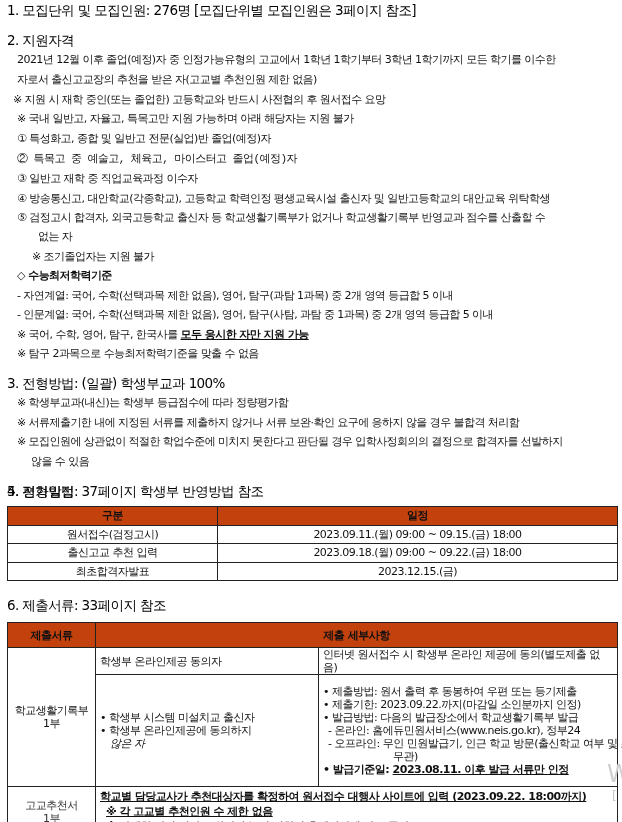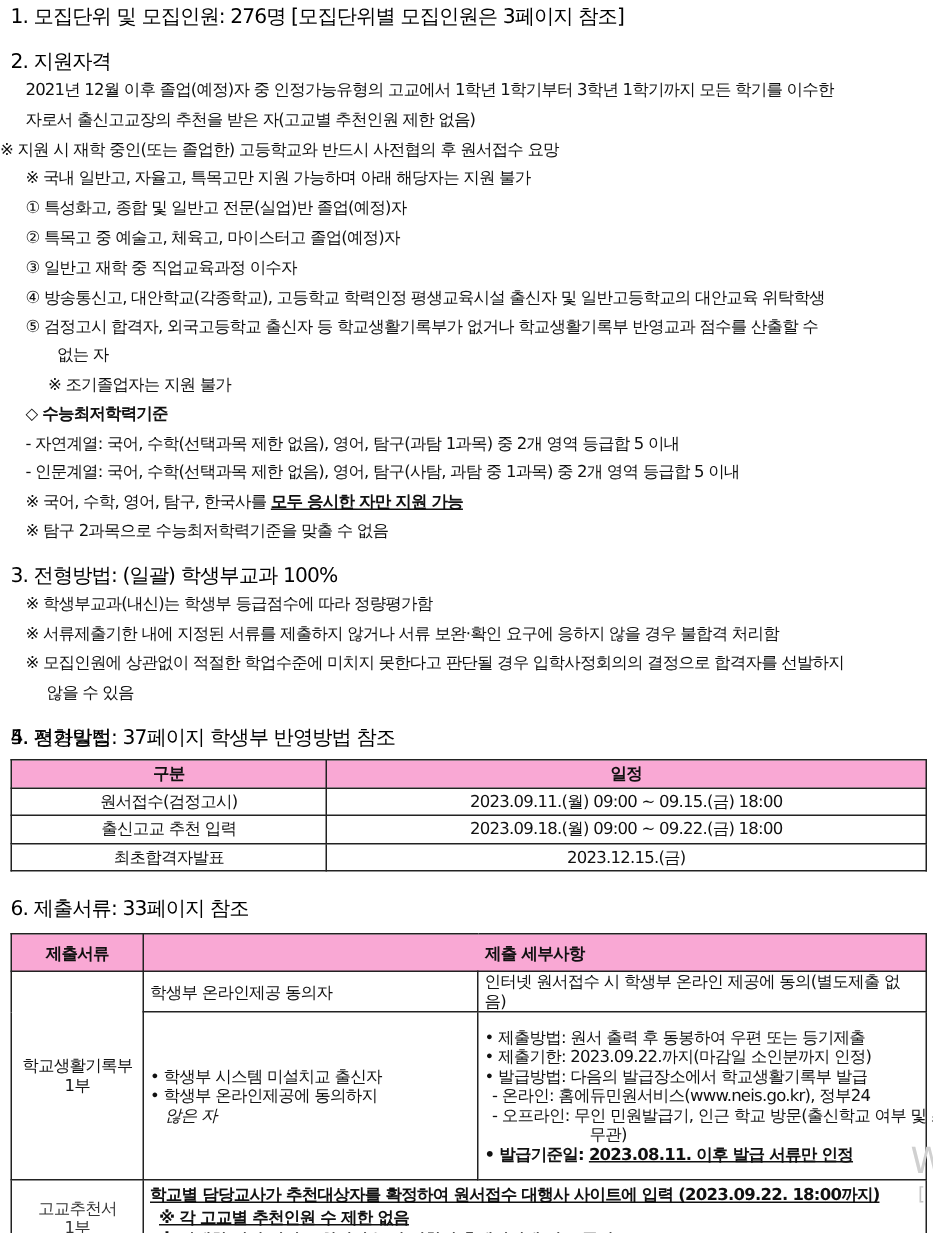--- a/index.html
+++ b/index.html
@@ -5,21 +5,21 @@
   * { box-sizing: border-box; margin: 0; padding: 0; }
   html, body { width: 622px; height: 822px; background: #ffffff; overflow: hidden; }
   body { font-family: "DejaVu Sans", "Liberation Sans", sans-serif; color: #111; position: relative; }
   .page { position: absolute; left: 0; top: 0; width: 622px; height: 822px; }
   .h { position: absolute; left: 7px; font-weight: normal; font-size: 13.5px; letter-spacing: -0.6px; white-space: nowrap; color: #000; }
   .ln { position: absolute; font-size: 11px; letter-spacing: -0.55px; white-space: nowrap; color: #111; line-height: 14px; }
   .sub-h { font-weight: bold; }
   .u { text-decoration: underline; font-weight: bold; }
   table { position: absolute; border-collapse: collapse; table-layout: fixed; }
   td, th { border: 1px solid #222; font-size: 11px; letter-spacing: -0.5px; color: #111; font-weight: normal; }
-  th { background: #f9a8d4; font-weight: bold; margin-left: 45px; }
+  th { background: #c2410c; font-weight: bold; margin-left: 45px; }
   .sched td, .sched th { text-align: center; height: 18.5px; padding: 0; line-height: 17px; white-space: nowrap; }
   .sched { border: 1.6px solid #222; }
   .docs { border: 1.6px solid #222; }
   .docs th { height: 25px; }
   .docs td { padding: 0 4px; vertical-align: middle; line-height: 13px; }
   .docs .c { text-align: center; }
   .bl { display: block; white-space: nowrap; }
   .ind { padding-left: 10px; font-style: italic; }
   .ind2 { padding-left: 70px; }
   .wm { position: absolute; color: #d0d0d0; font-size: 24px; font-family: "DejaVu Sans", sans-serif; }
@@ -28,24 +28,24 @@
 </head>
 <body>
 
 <div class="page">
 
   <div class="h" style="top:2px;">1. 모집단위 및 모집인원: 276명 [모집단위별 모집인원은 3페이지 참조]</div>
 
   <div class="h" style="top:32px;">2. 지원자격</div>
   <div class="ln" style="left:17px;top:53px;">2021년 12월 이후 졸업(예정)자 중 인정가능유형의 고교에서 1학년 1학기부터 3학년 1학기까지 모든 학기를 이수한</div>
   <div class="ln" style="left:17px;top:73px;">자로서 출신고교장의 추천을 받은 자(고교별 추천인원 제한 없음)</div>
-  <div class="ln" style="left:0;top:93px;">※ 지원 시 재학 중인(또는 졸업한) 고등학교와 반드시 사전협의 후 원서접수 요망</div>
+  <div class="ln" style="left:13px;top:93px;">※ 지원 시 재학 중인(또는 졸업한) 고등학교와 반드시 사전협의 후 원서접수 요망</div>
   <div class="ln" style="left:17px;top:112px;">※ 국내 일반고, 자율고, 특목고만 지원 가능하며 아래 해당자는 지원 불가</div>
   <div class="ln" style="left:17px;top:132px;">① 특성화고, 종합 및 일반고 전문(실업)반 졸업(예정)자</div>
-  <div class="ln" style="left:17px;top:152px;">② 특목고 중 예술고, 체육고, 마이스터고 졸업(예정)자</div>
+  <div class="ln" style="left:17px;top:152px;font-family:Liberation Mono, monospace;">② 특목고 중 예술고, 체육고, 마이스터고 졸업(예정)자</div>
   <div class="ln" style="left:17px;top:172px;">③ 일반고 재학 중 직업교육과정 이수자</div>
   <div class="ln" style="left:17px;top:192px;">④ 방송통신고, 대안학교(각종학교), 고등학교 학력인정 평생교육시설 출신자 및 일반고등학교의 대안교육 위탁학생</div>
   <div class="ln" style="left:17px;top:211px;">⑤ 검정고시 합격자, 외국고등학교 출신자 등 학교생활기록부가 없거나 학교생활기록부 반영교과 점수를 산출할 수</div>
   <div class="ln" style="left:38px;top:230px;">없는 자</div>
   <div class="ln" style="left:32px;top:250px;">※ 조기졸업자는 지원 불가</div>
   <div class="ln sub-h" style="left:17px;top:269px;">◇ 수능최저학력기준</div>
   <div class="ln" style="left:17px;top:289px;">- 자연계열: 국어, 수학(선택과목 제한 없음), 영어, 탐구(과탐 1과목) 중 2개 영역 등급합 5 이내</div>
   <div class="ln" style="left:17px;top:308px;">- 인문계열: 국어, 수학(선택과목 제한 없음), 영어, 탐구(사탐, 과탐 중 1과목) 중 2개 영역 등급합 5 이내</div>
   <div class="ln" style="left:17px;top:328px;">
     <span>※ 국어, 수학, 영어, 탐구, 한국사를 </span><span class="u">모두 응시한 자만 지원 가능</span>

